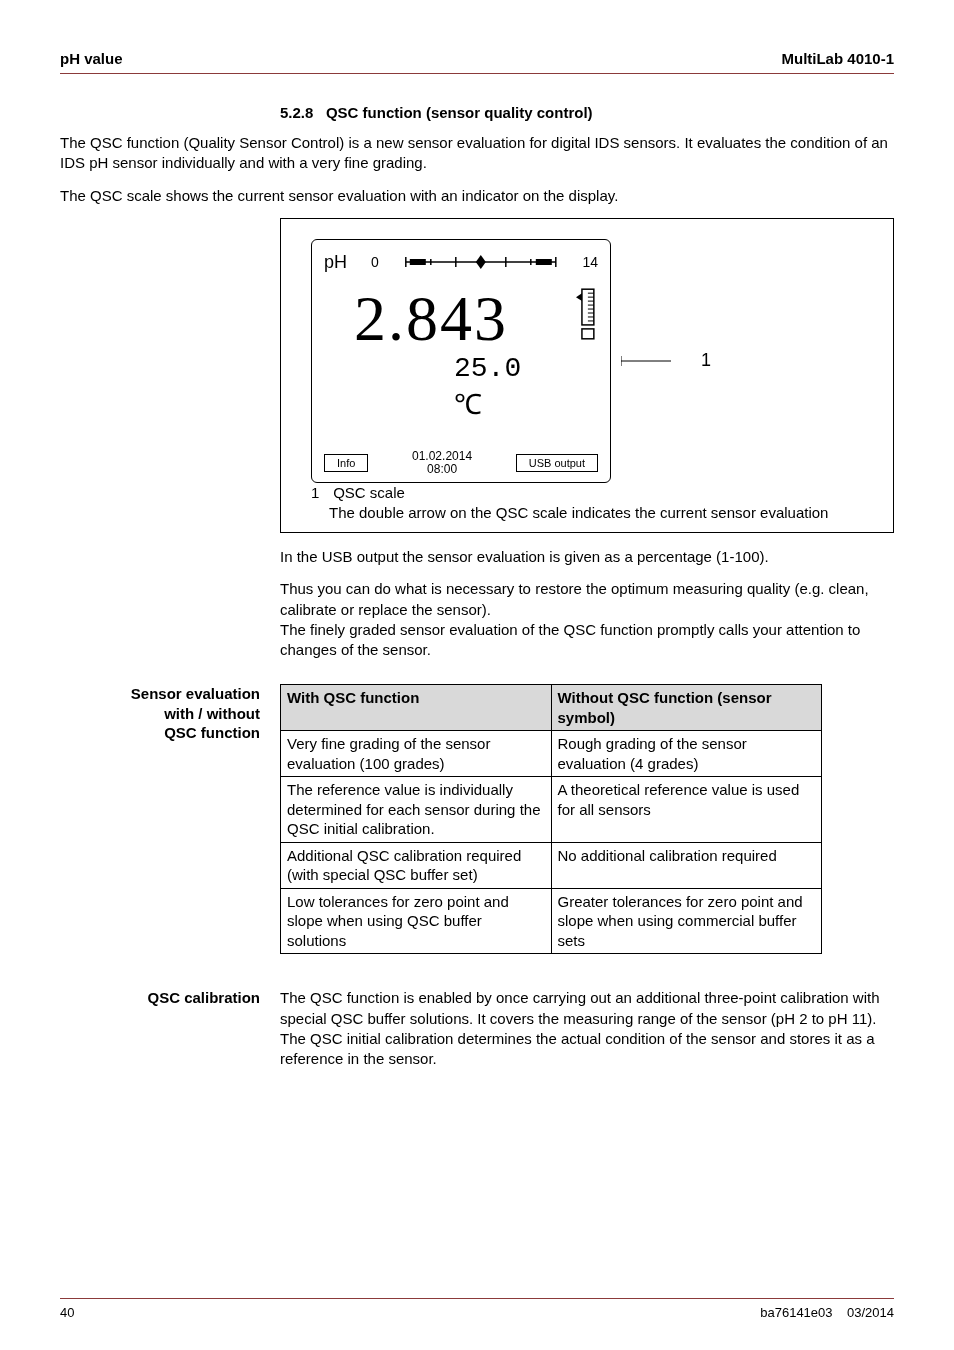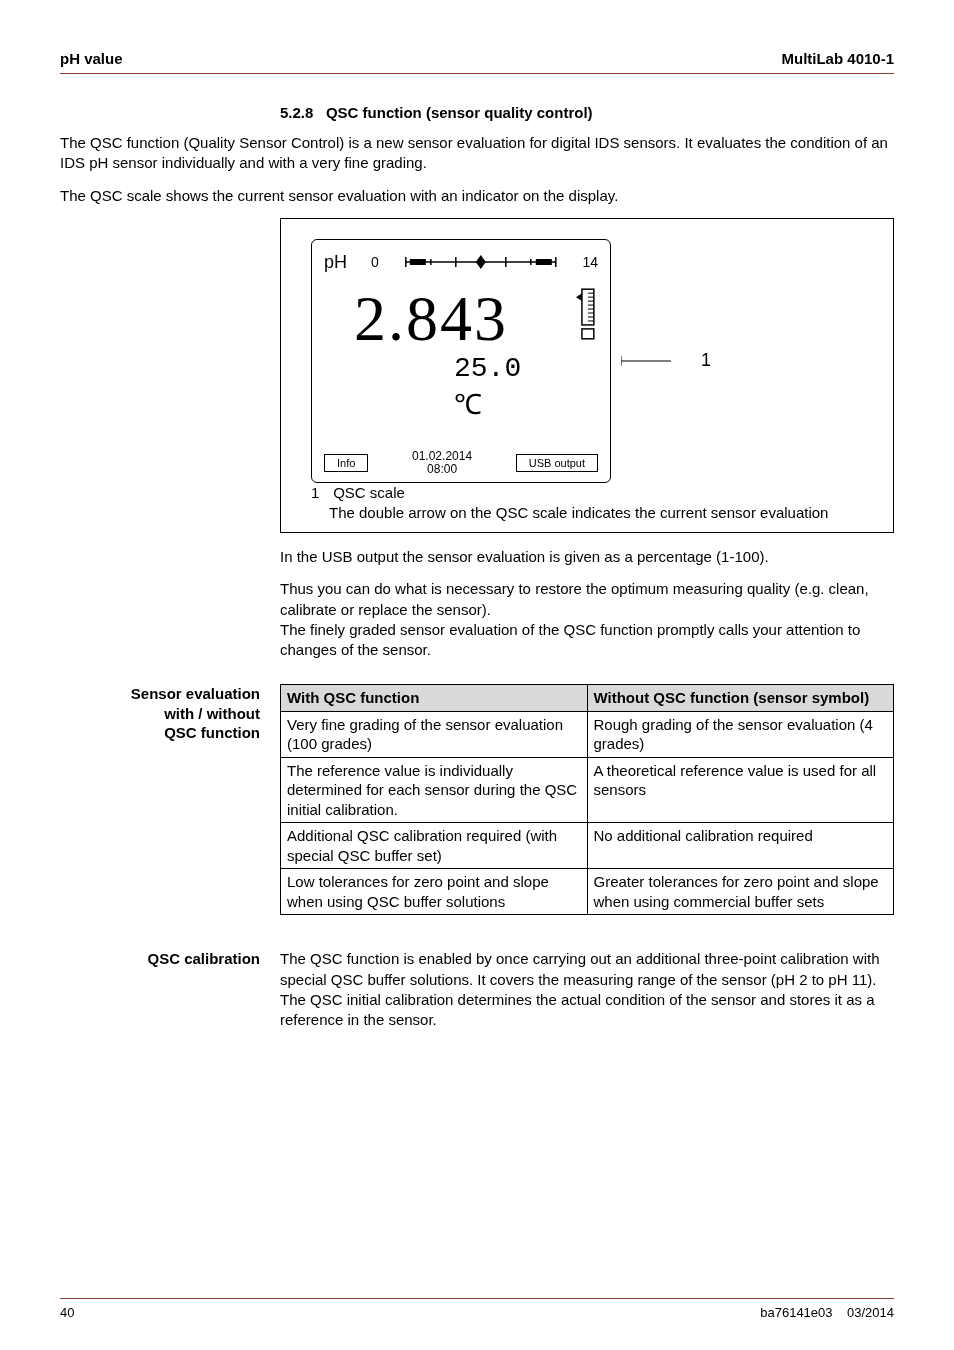--- a/index.html
+++ b/index.html
@@ -115,21 +115,21 @@
   .date-chunk { font-size: 12px; text-align: center; line-height: 1.1; }
   .figure-wrap { display: flex; align-items: center; gap: 10px; }
   .callout-line-svg { width: 70px; height: 100px; }
   .callout-num { font-size: 18px; }
   .fig-caption { font-size: 15px; line-height: 1.3; }
   .fig-caption .num { display: inline-block; width: 18px; }
   .fig-caption .title { }
   .fig-caption .desc { margin-left: 18px; display: block; }
   table.qsc-table {
     border-collapse: collapse;
-    width: 614px;
+    width: 542px;
     font-size: 15px;
   }
   table.qsc-table th, table.qsc-table td {
     border: 1px solid #000;
     padding: 3px 6px;
     text-align: left;
     vertical-align: top;
     line-height: 1.3;
   }
   table.qsc-table th { background: #d9d9d9; font-weight: bold; }

